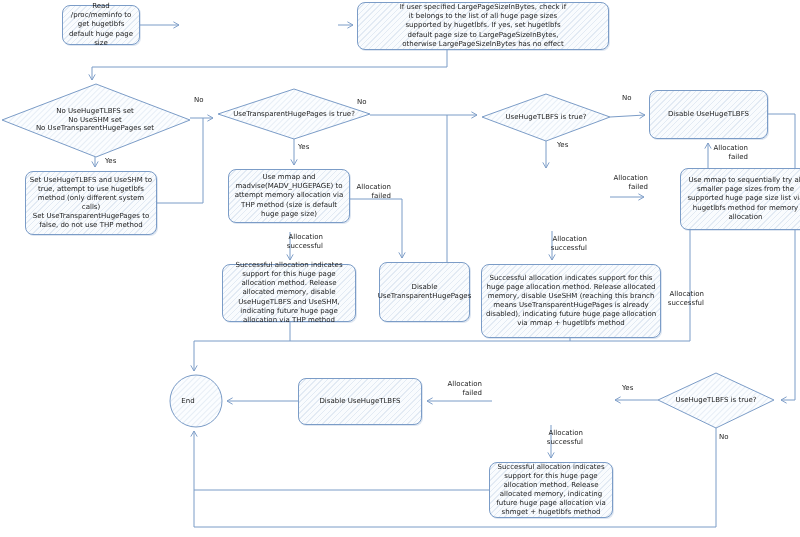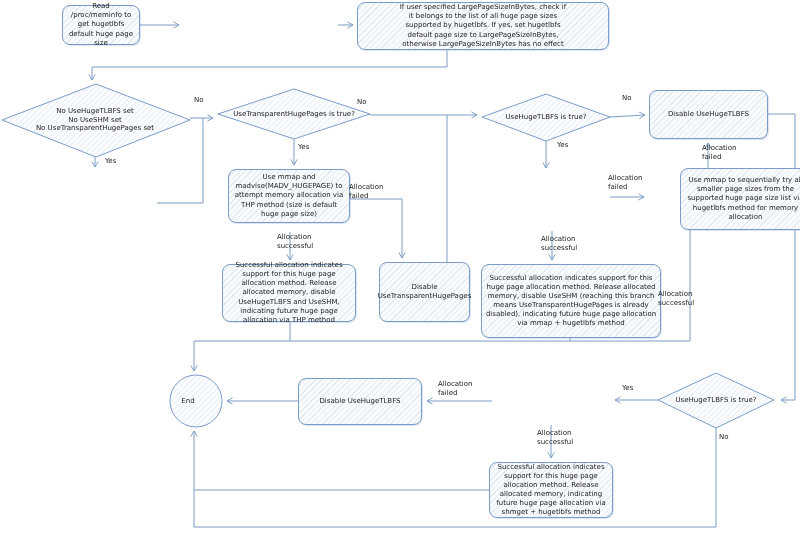--- a/index.html
+++ b/index.html
@@ -6,21 +6,21 @@
   .canvas{position:relative;width:800px;height:537px;background:#ffffff;
           font-family:"DejaVu Sans",sans-serif;overflow:hidden;}
   svg.wires{position:absolute;left:0;top:0;width:800px;height:537px;}
   .node{position:absolute;border:1px solid #7b9cc7;border-radius:8px;
         background:repeating-linear-gradient(135deg,rgba(148,176,210,0.25) 0px,rgba(148,176,210,0.25) 1px,rgba(247,250,253,0.65) 1px,rgba(247,250,253,0.65) 4px),#fdfeff;
         display:flex;align-items:center;justify-content:center;text-align:center;
         font-size:7px;line-height:1.3;color:#1b1b1b;padding:2px 3px;box-sizing:border-box;
         white-space:pre-line;box-shadow:1px 1px 0 rgba(123,156,199,0.25);}
   .dtext{position:absolute;display:flex;align-items:center;justify-content:center;
          text-align:center;font-size:7px;line-height:1.25;color:#1b1b1b;white-space:pre-line;}
-  .elabel{position:absolute;font-size:7px;line-height:1.25;color:#1b1b1b;text-align:left;
+  .elabel{position:absolute;font-size:7px;line-height:1.25;color:#1b1b1b;text-align:right;
           white-space:pre-line;}
 </style>
 </head>
 <body>
 
 <div class="canvas">
 
   <svg class="wires">
     <defs>
       <marker id="arr" viewBox="0 0 10 10" refX="8" refY="5" markerWidth="8" markerHeight="8" orient="auto-start-reverse">
@@ -70,20 +70,22 @@
   </svg>
 
   <div class="node" style="left:62px;top:5px;width:78px;height:40px">Read /proc/meminfo to
 get hugetlbfs
 default huge page size</div>
   <div class="node" style="left:357px;top:2px;width:252px;height:48px">If user specified LargePageSizeInBytes, check if
 it belongs to the list of all huge page sizes
 supported by hugetlbfs. If yes, set hugetlbfs
 default page size to LargePageSizeInBytes,
 otherwise LargePageSizeInBytes has no effect</div>
+  <div class="node" style="left:25px;top:171px;width:132px;height:64px">Set UseHugeTLBFS and UseSHM to true, attempt to use hugetlbfs method (only different system calls)
+Set UseTransparentHugePages to false, do not use THP method</div>
   <div class="node" style="left:228px;top:169px;width:122px;height:54px">Use mmap and madvise(MADV_HUGEPAGE) to attempt memory allocation via THP method (size is default huge page size)</div>
   <div class="node" style="left:222px;top:264px;width:134px;height:58px">Successful allocation indicates support for this huge page allocation method. Release allocated memory, disable UseHugeTLBFS and UseSHM, indicating future huge page allocation via THP method</div>
   <div class="node" style="left:379px;top:262px;width:91px;height:60px">Disable
 UseTransparentHugePages</div>
   <div class="node" style="left:680px;top:168px;width:131px;height:62px">Use mmap to sequentially try all smaller page sizes from the supported huge page size list via hugetlbfs method for memory allocation</div>
   <div class="node" style="left:649px;top:90px;width:119px;height:49px">Disable UseHugeTLBFS</div>
   <div class="node" style="left:481px;top:264px;width:180px;height:74px">Successful allocation indicates support for this huge page allocation method. Release allocated memory, disable UseSHM (reaching this branch means UseTransparentHugePages is already disabled), indicating future huge page allocation via mmap + hugetlbfs method</div>
   <div class="node" style="left:298px;top:378px;width:124px;height:47px">Disable UseHugeTLBFS</div>
   <div class="node" style="left:489px;top:462px;width:124px;height:56px">Successful allocation indicates support for this huge page allocation method. Release allocated memory, indicating future huge page allocation via shmget + hugetlbfs method</div>
 

